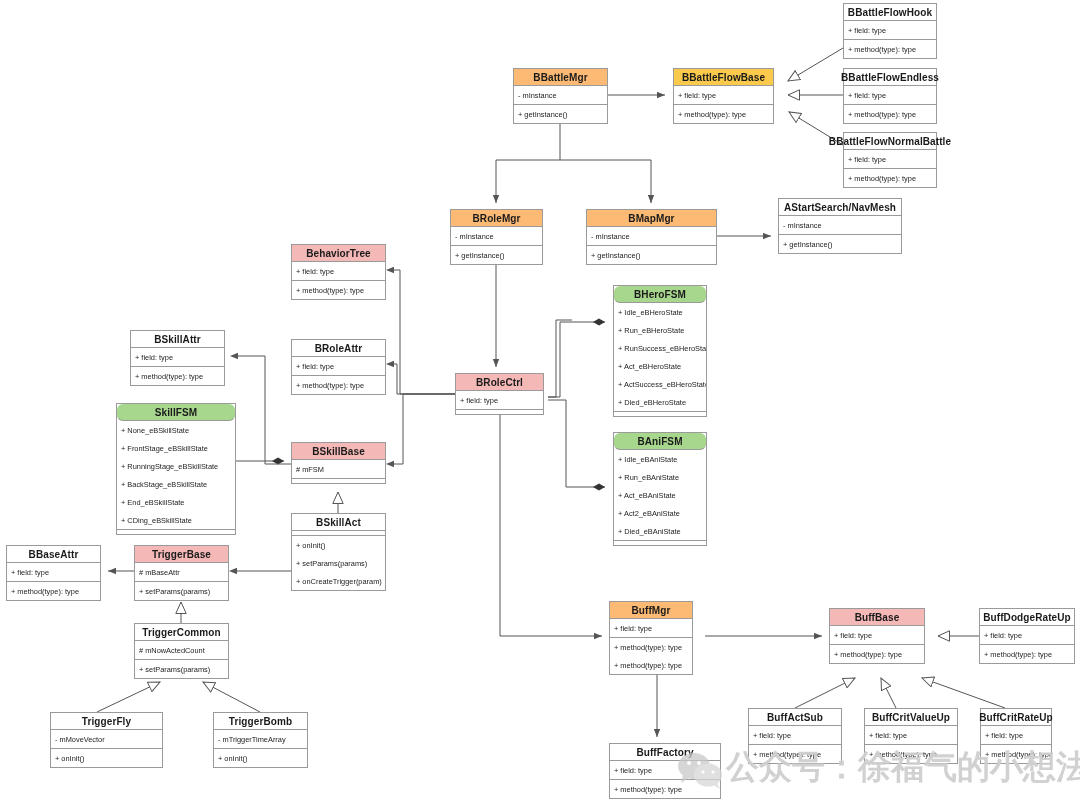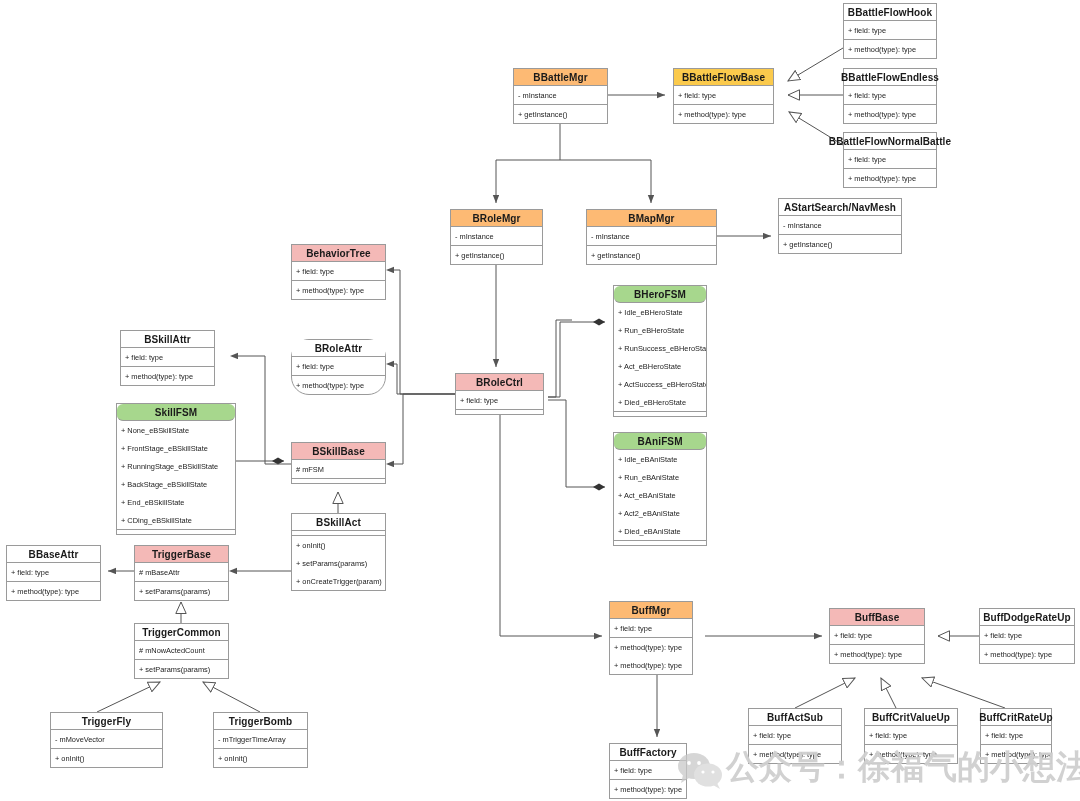--- a/index.html
+++ b/index.html
@@ -221,30 +221,30 @@
     </div>
     <div class="uml" style="left: 291px; top: 244px; width: 95px;">
       <div class="hdr pink">BehaviorTree</div>
       <div class="sect">
         <div class="row">+ field: type</div>
       </div>
       <div class="sect">
         <div class="row">+ method(type): type</div>
       </div>
     </div>
-    <div class="uml" style="left: 120px; top: 330px; width: 95px;">
+    <div class="uml" style="left: 130px; top: 330px; width: 95px;">
       <div class="hdr white">BSkillAttr</div>
       <div class="sect">
         <div class="row">+ field: type</div>
       </div>
       <div class="sect">
         <div class="row">+ method(type): type</div>
       </div>
     </div>
-    <div class="uml" style="left: 291px; top: 339px; width: 95px; border-radius: 18px;">
+    <div class="uml" style="left: 291px; top: 339px; width: 95px;">
       <div class="hdr white">BRoleAttr</div>
       <div class="sect">
         <div class="row">+ field: type</div>
       </div>
       <div class="sect">
         <div class="row">+ method(type): type</div>
       </div>
     </div>
     <div class="uml" style="left: 613px; top: 285px; width: 94px;">
       <div class="hdr green">BHeroFSM</div>
@@ -409,21 +409,21 @@
     </div>
     <div class="uml" style="left: 980px; top: 708px; width: 72px;">
       <div class="hdr white">BuffCritRateUp</div>
       <div class="sect">
         <div class="row">+ field: type</div>
       </div>
       <div class="sect">
         <div class="row">+ method(type): type</div>
       </div>
     </div>
-    <div class="uml" style="left: 609px; top: 743px; width: 78px;">
+    <div class="uml" style="left: 609px; top: 743px; width: 112px;">
       <div class="hdr white">BuffFactory</div>
       <div class="sect">
         <div class="row">+ field: type</div>
       </div>
       <div class="sect">
         <div class="row">+ method(type): type</div>
       </div>
     </div>
   </div>
 

